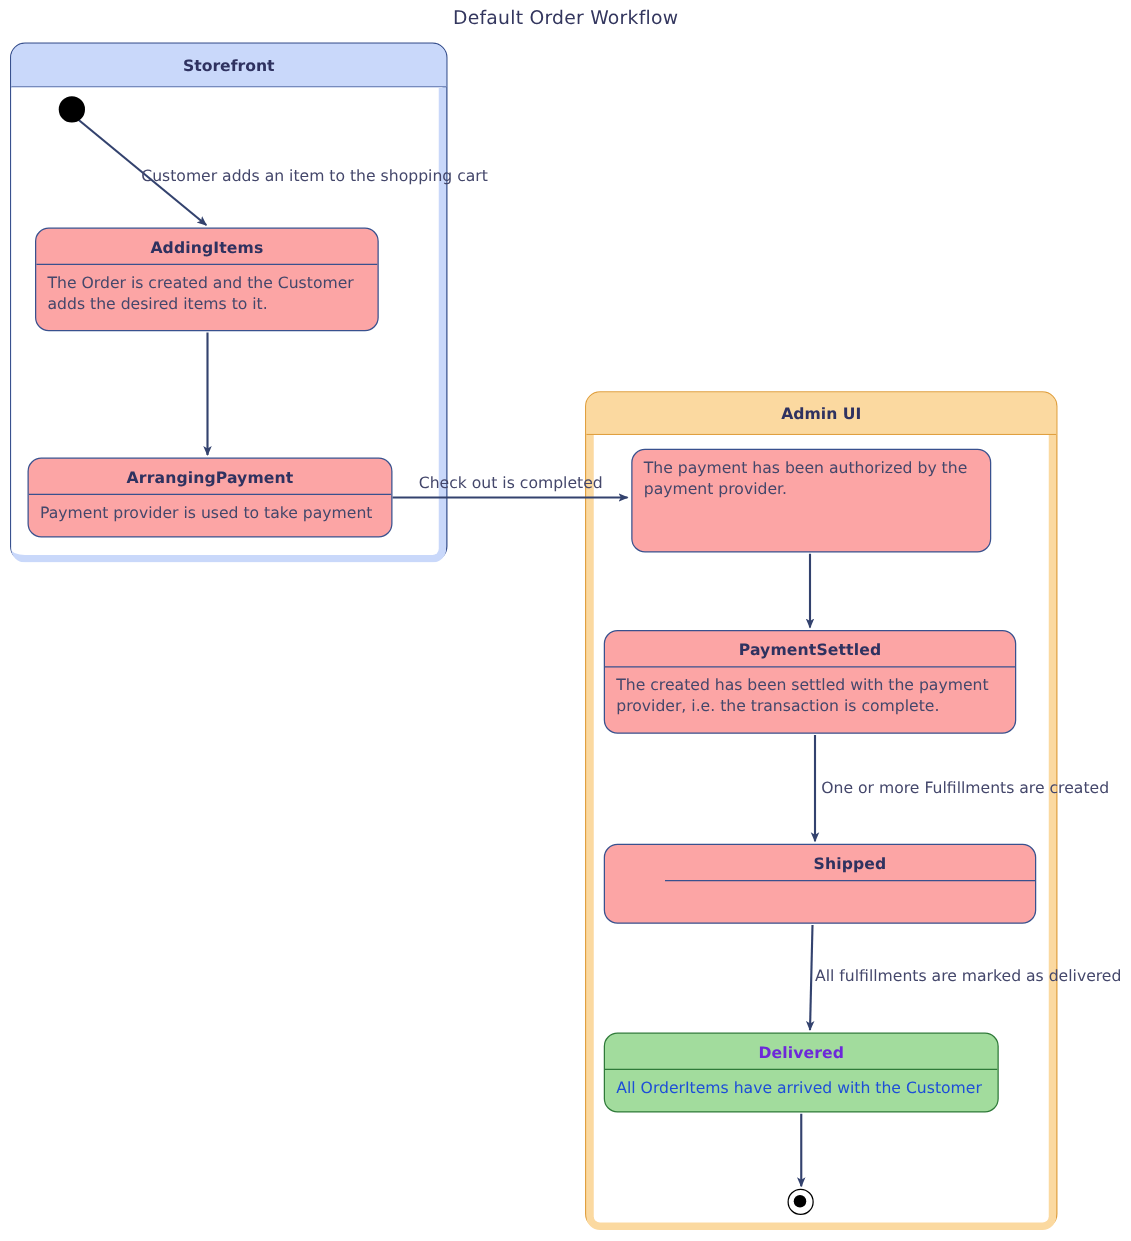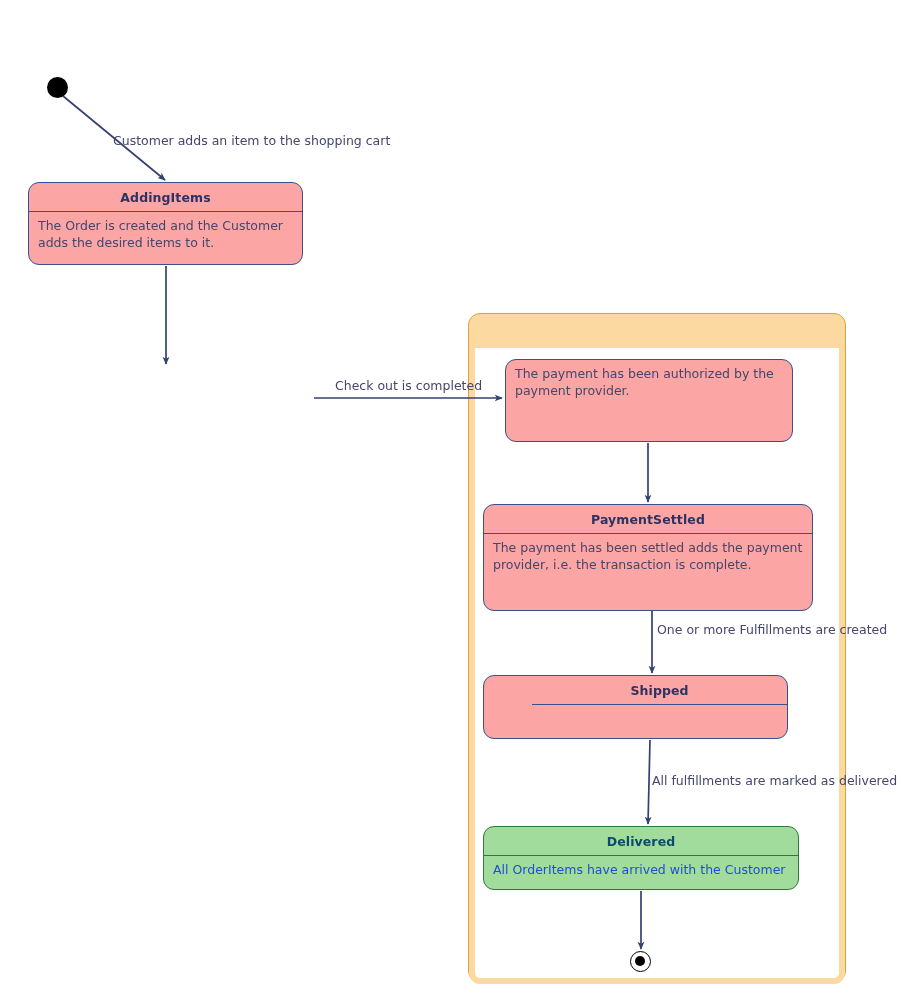--- a/index.html
+++ b/index.html
@@ -149,32 +149,32 @@
     color: #44476b;
     padding: 5px 9px 4px 9px;
     line-height: 17px;
   }
   .state.green {
     background: #a2dc9d;
     border-color: #2f7a39;
   }
   .state.green .state-name {
     border-bottom-color: #2f7a39;
-    color: #0c4a6e;
+    color: #6d28d9;
   }
   .state.green .state-desc {
     color: #1d4ed8;
   }
 
   
   #state-addingitems   { left: 28px;  top: 182px; width: 275px; height: 83px; }
   #state-arrangingpay  { left: 22px;  top: 366px; width: 292px; height: 64px; }
   #state-paymentauth   { left: 505px; top: 359px; width: 288px; height: 83px; }
-  #state-paymentsettled{ left: 483px; top: 504px; width: 330px; height: 107px; }
-  #state-shipped       { left: 483px; top: 675px; width: 305px; height: 64px; padding-left: 48px; }
+  #state-paymentsettled{ left: 483px; top: 504px; width: 330px; height: 83px; }
+  #state-shipped       { left: 483px; top: 675px; width: 346px; height: 64px; padding-left: 48px; }
   #state-delivered     { left: 483px; top: 826px; width: 316px; height: 64px; }
 
   
   .start-node {
     position: absolute;
     width: 21px;
     height: 21px;
     border-radius: 50%;
     background: #000000;
     z-index: 9;
@@ -214,23 +214,29 @@
   #label-cart       { left: 113px; top: 133px; text-align: center; }
   #label-checkout   { left: 335px; top: 378px; }
   #label-fulfil     { left: 657px; top: 622px; }
   #label-delivered  { left: 652px; top: 773px; }
 </style>
 </head>
 <body>
 
 <div id="canvas">
 
-
+  <div id="diagram-title">Default Order Workflow</div>
+
+  <div class="container" id="container-storefront">
+    <div class="container-header">Storefront</div>
+    <div class="container-body"></div>
+  </div>
 
   <div class="container" id="container-adminui">
+    <div class="container-header">Admin UI</div>
     <div class="container-body"></div>
   </div>
 
   <svg class="edges" viewBox="0 0 905 993">
     <defs>
       <marker id="arrow" markerWidth="9" markerHeight="9" refX="7.2" refY="4" orient="auto" markerUnits="userSpaceOnUse">
         <path d="M0,0.6 L8,4 L0,7.4 L1.9,4 Z" fill="#33426e"></path>
       </marker>
     </defs>
 
@@ -253,28 +259,32 @@
 
   <div class="final-node" id="final-adminui">
     <div class="final-inner"></div>
   </div>
 
   <div class="state" id="state-addingitems">
     <div class="state-name">AddingItems</div>
     <div class="state-desc">The Order is created and the Customer adds the desired items to it.</div>
   </div>
 
+  <div class="state" id="state-arrangingpay">
+    <div class="state-name">ArrangingPayment</div>
+    <div class="state-desc">Payment provider is used to take payment</div>
+  </div>
 
   <div class="state" id="state-paymentauth">
     <div class="state-desc">The payment has been authorized by the payment provider.</div>
   </div>
 
   <div class="state" id="state-paymentsettled">
     <div class="state-name">PaymentSettled</div>
-    <div class="state-desc">The payment has been settled adds the payment provider, i.e. the transaction is complete.</div>
+    <div class="state-desc">The created has been settled with the payment provider, i.e. the transaction is complete.</div>
   </div>
 
   <div class="state" id="state-shipped">
     <div class="state-name">Shipped</div>
   </div>
 
   <div class="state green" id="state-delivered">
     <div class="state-name">Delivered</div>
     <div class="state-desc">All OrderItems have arrived with the Customer</div>
   </div>

